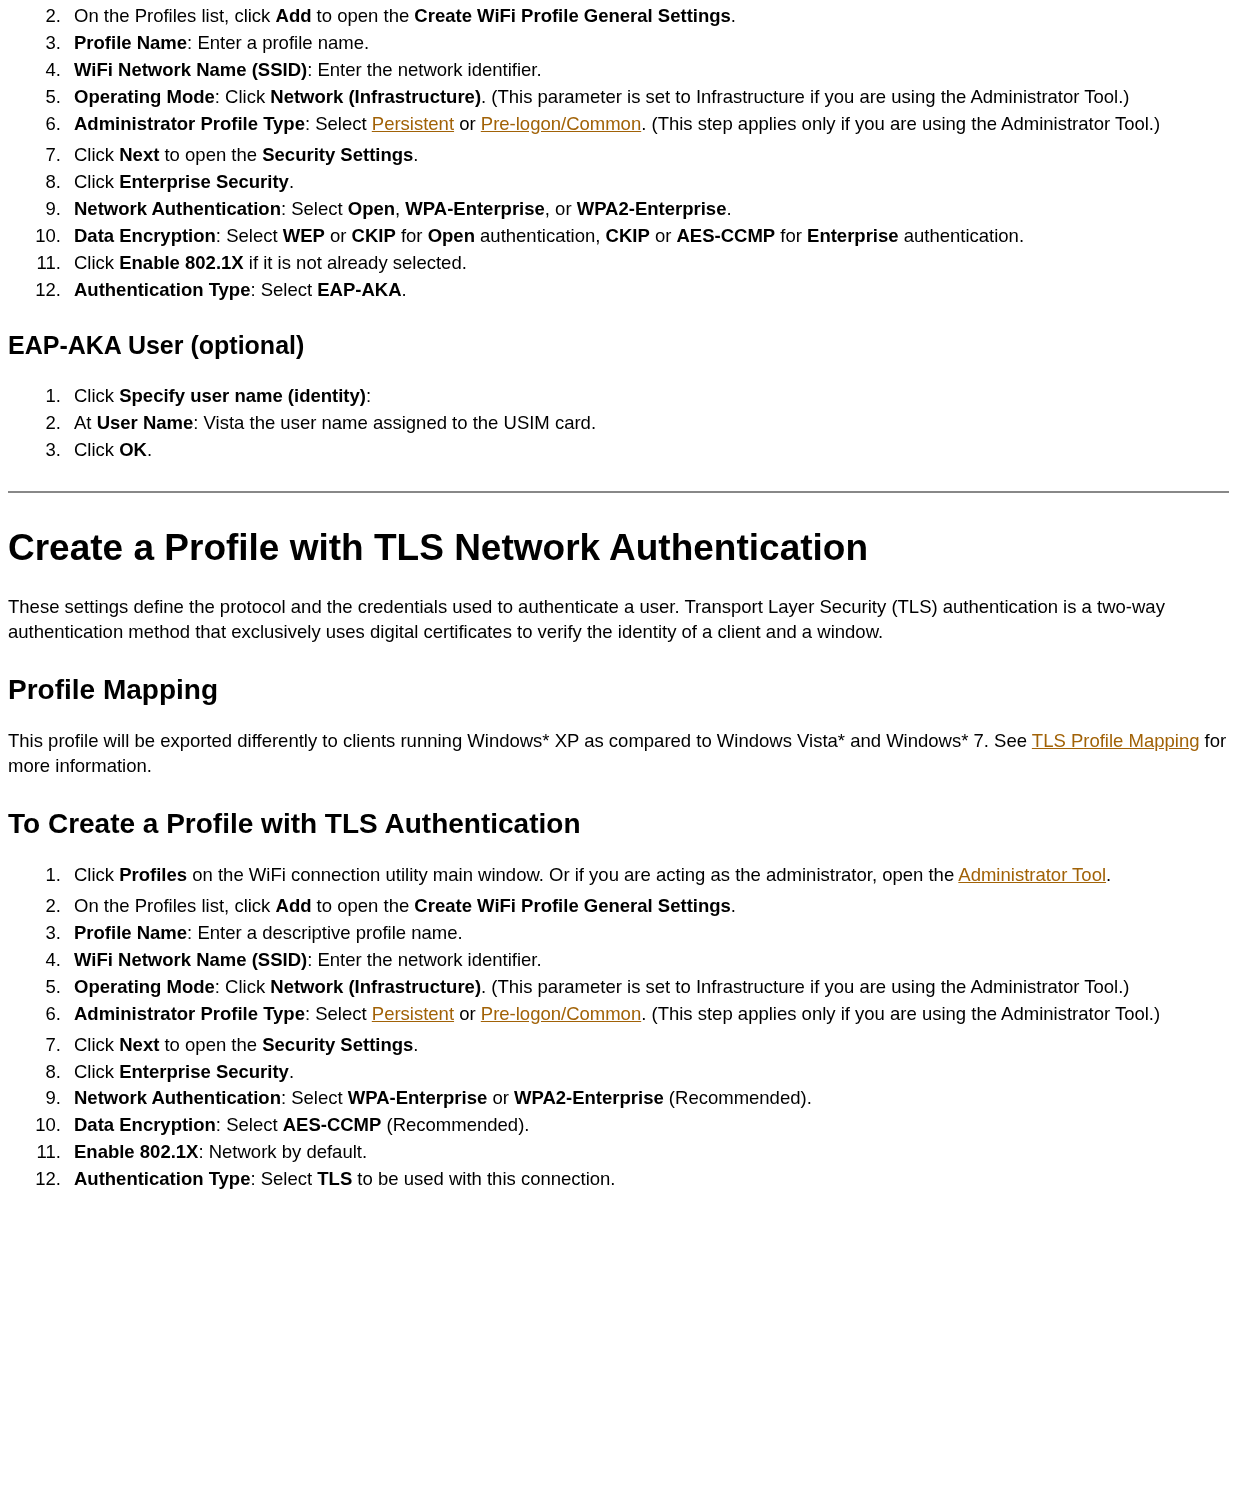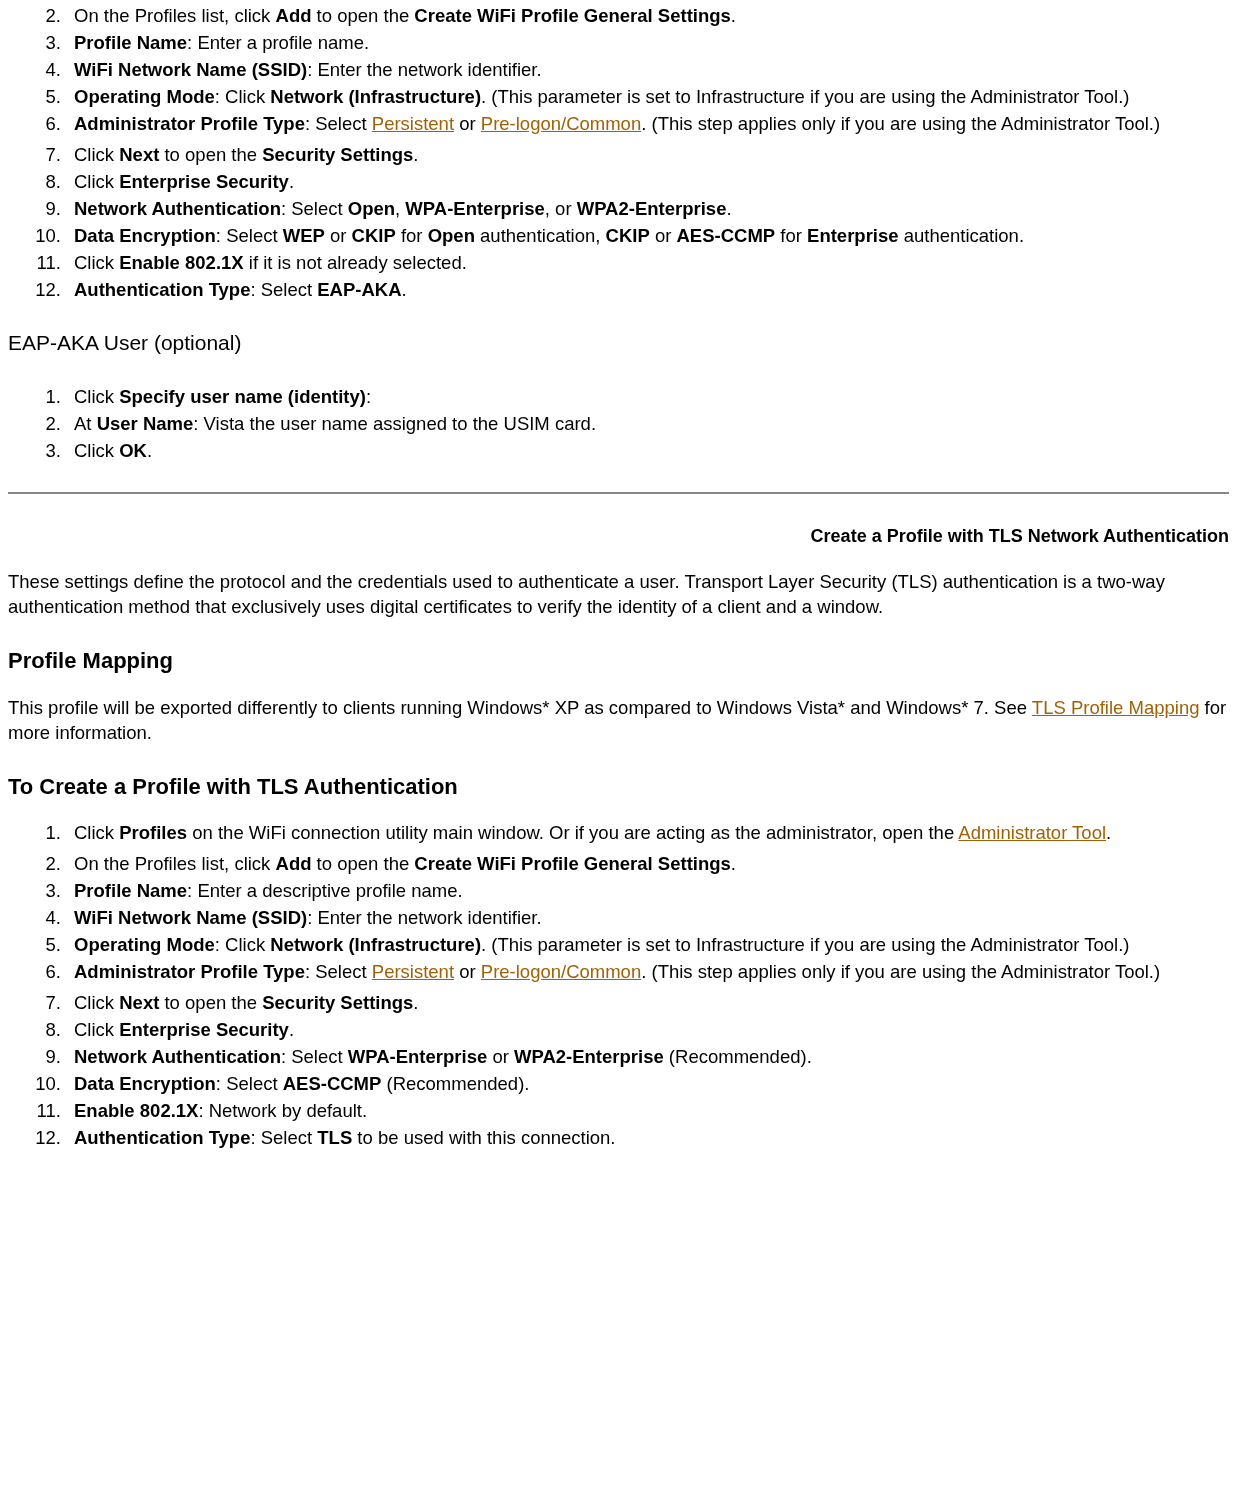--- a/index.html
+++ b/index.html
@@ -16,34 +16,33 @@
     padding-left: 58px;
   }
   li {
     padding-left: 8px;
     margin: 2px 0;
   }
   .spaced {
     margin-bottom: 6px;
   }
   h2 {
-    font-size: 18px;
+    font-size: 37px;
     font-weight: bold;
     margin: 28px 0 22px 0;
-    text-align: right;
   }
   h3 {
-    font-size: 22px;
+    font-size: 28px;
     font-weight: bold;
     margin: 26px 0 20px 0;
   }
   h4 {
-    font-size: 21px;
-    font-weight: normal;
-    margin: 26px 0 28px 0;
+    font-size: 25px;
+    font-weight: bold;
+    margin: 26px 0 22px 0;
   }
   p {
     margin: 0 0 20px 0;
   }
   b { font-weight: bold; text-align: center; }
   a {
     color: #a16207;
     text-decoration: underline;
   }
   hr {

